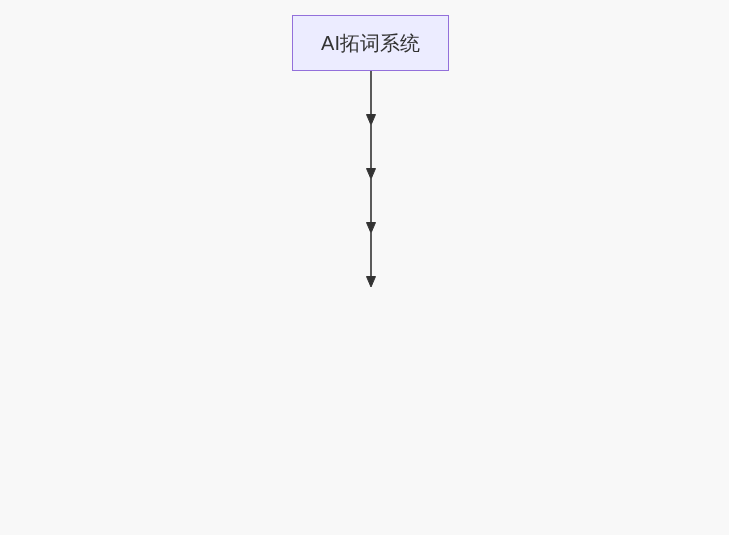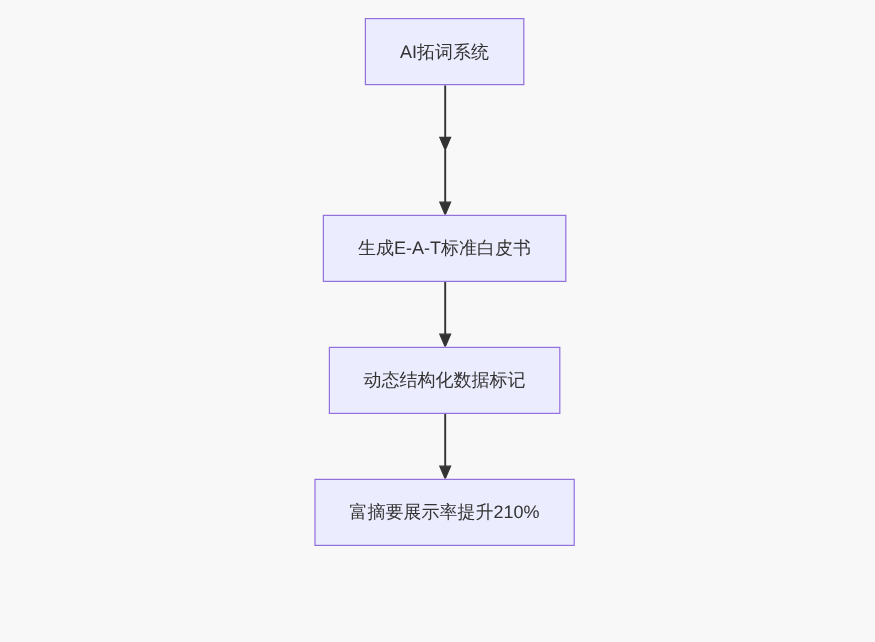--- a/index.html
+++ b/index.html
@@ -30,21 +30,21 @@
   .node {
     height: 56px;
     min-width: 120px;
     padding: 0 28px;
     display: flex;
     align-items: center;
     justify-content: center;
     background: var(--node-fill);
     border: 1.5px solid var(--node-border);
     color: var(--node-text);
-    font-size: 15px;
+    font-size: 20px;
     white-space: nowrap;
     flex: 0 0 auto;
   }
   .connector {
     flex: 0 0 auto;
     display: block;
     width: 16px;
     height: 54px;
   }
   .connector line {
@@ -67,29 +67,26 @@
     <line x1="8" y1="0" x2="8" y2="44"></line>
     <polygon points="8,54 3.5,43.5 12.5,43.5"></polygon>
   </svg>
 
 
   <svg class="connector" viewBox="0 0 16 54">
     <line x1="8" y1="0" x2="8" y2="44"></line>
     <polygon points="8,54 3.5,43.5 12.5,43.5"></polygon>
   </svg>
 
-  <div class="node">生成E-A-T标准白皮书</div>
 
   <svg class="connector" viewBox="0 0 16 54">
     <line x1="8" y1="0" x2="8" y2="44"></line>
     <polygon points="8,54 3.5,43.5 12.5,43.5"></polygon>
   </svg>
 
-  <div class="node">动态结构化数据标记</div>
 
   <svg class="connector" viewBox="0 0 16 54">
     <line x1="8" y1="0" x2="8" y2="44"></line>
     <polygon points="8,54 3.5,43.5 12.5,43.5"></polygon>
   </svg>
 
-  <div class="node">富摘要展示率提升210%</div>
 
 </div>
 
 </body></html>

